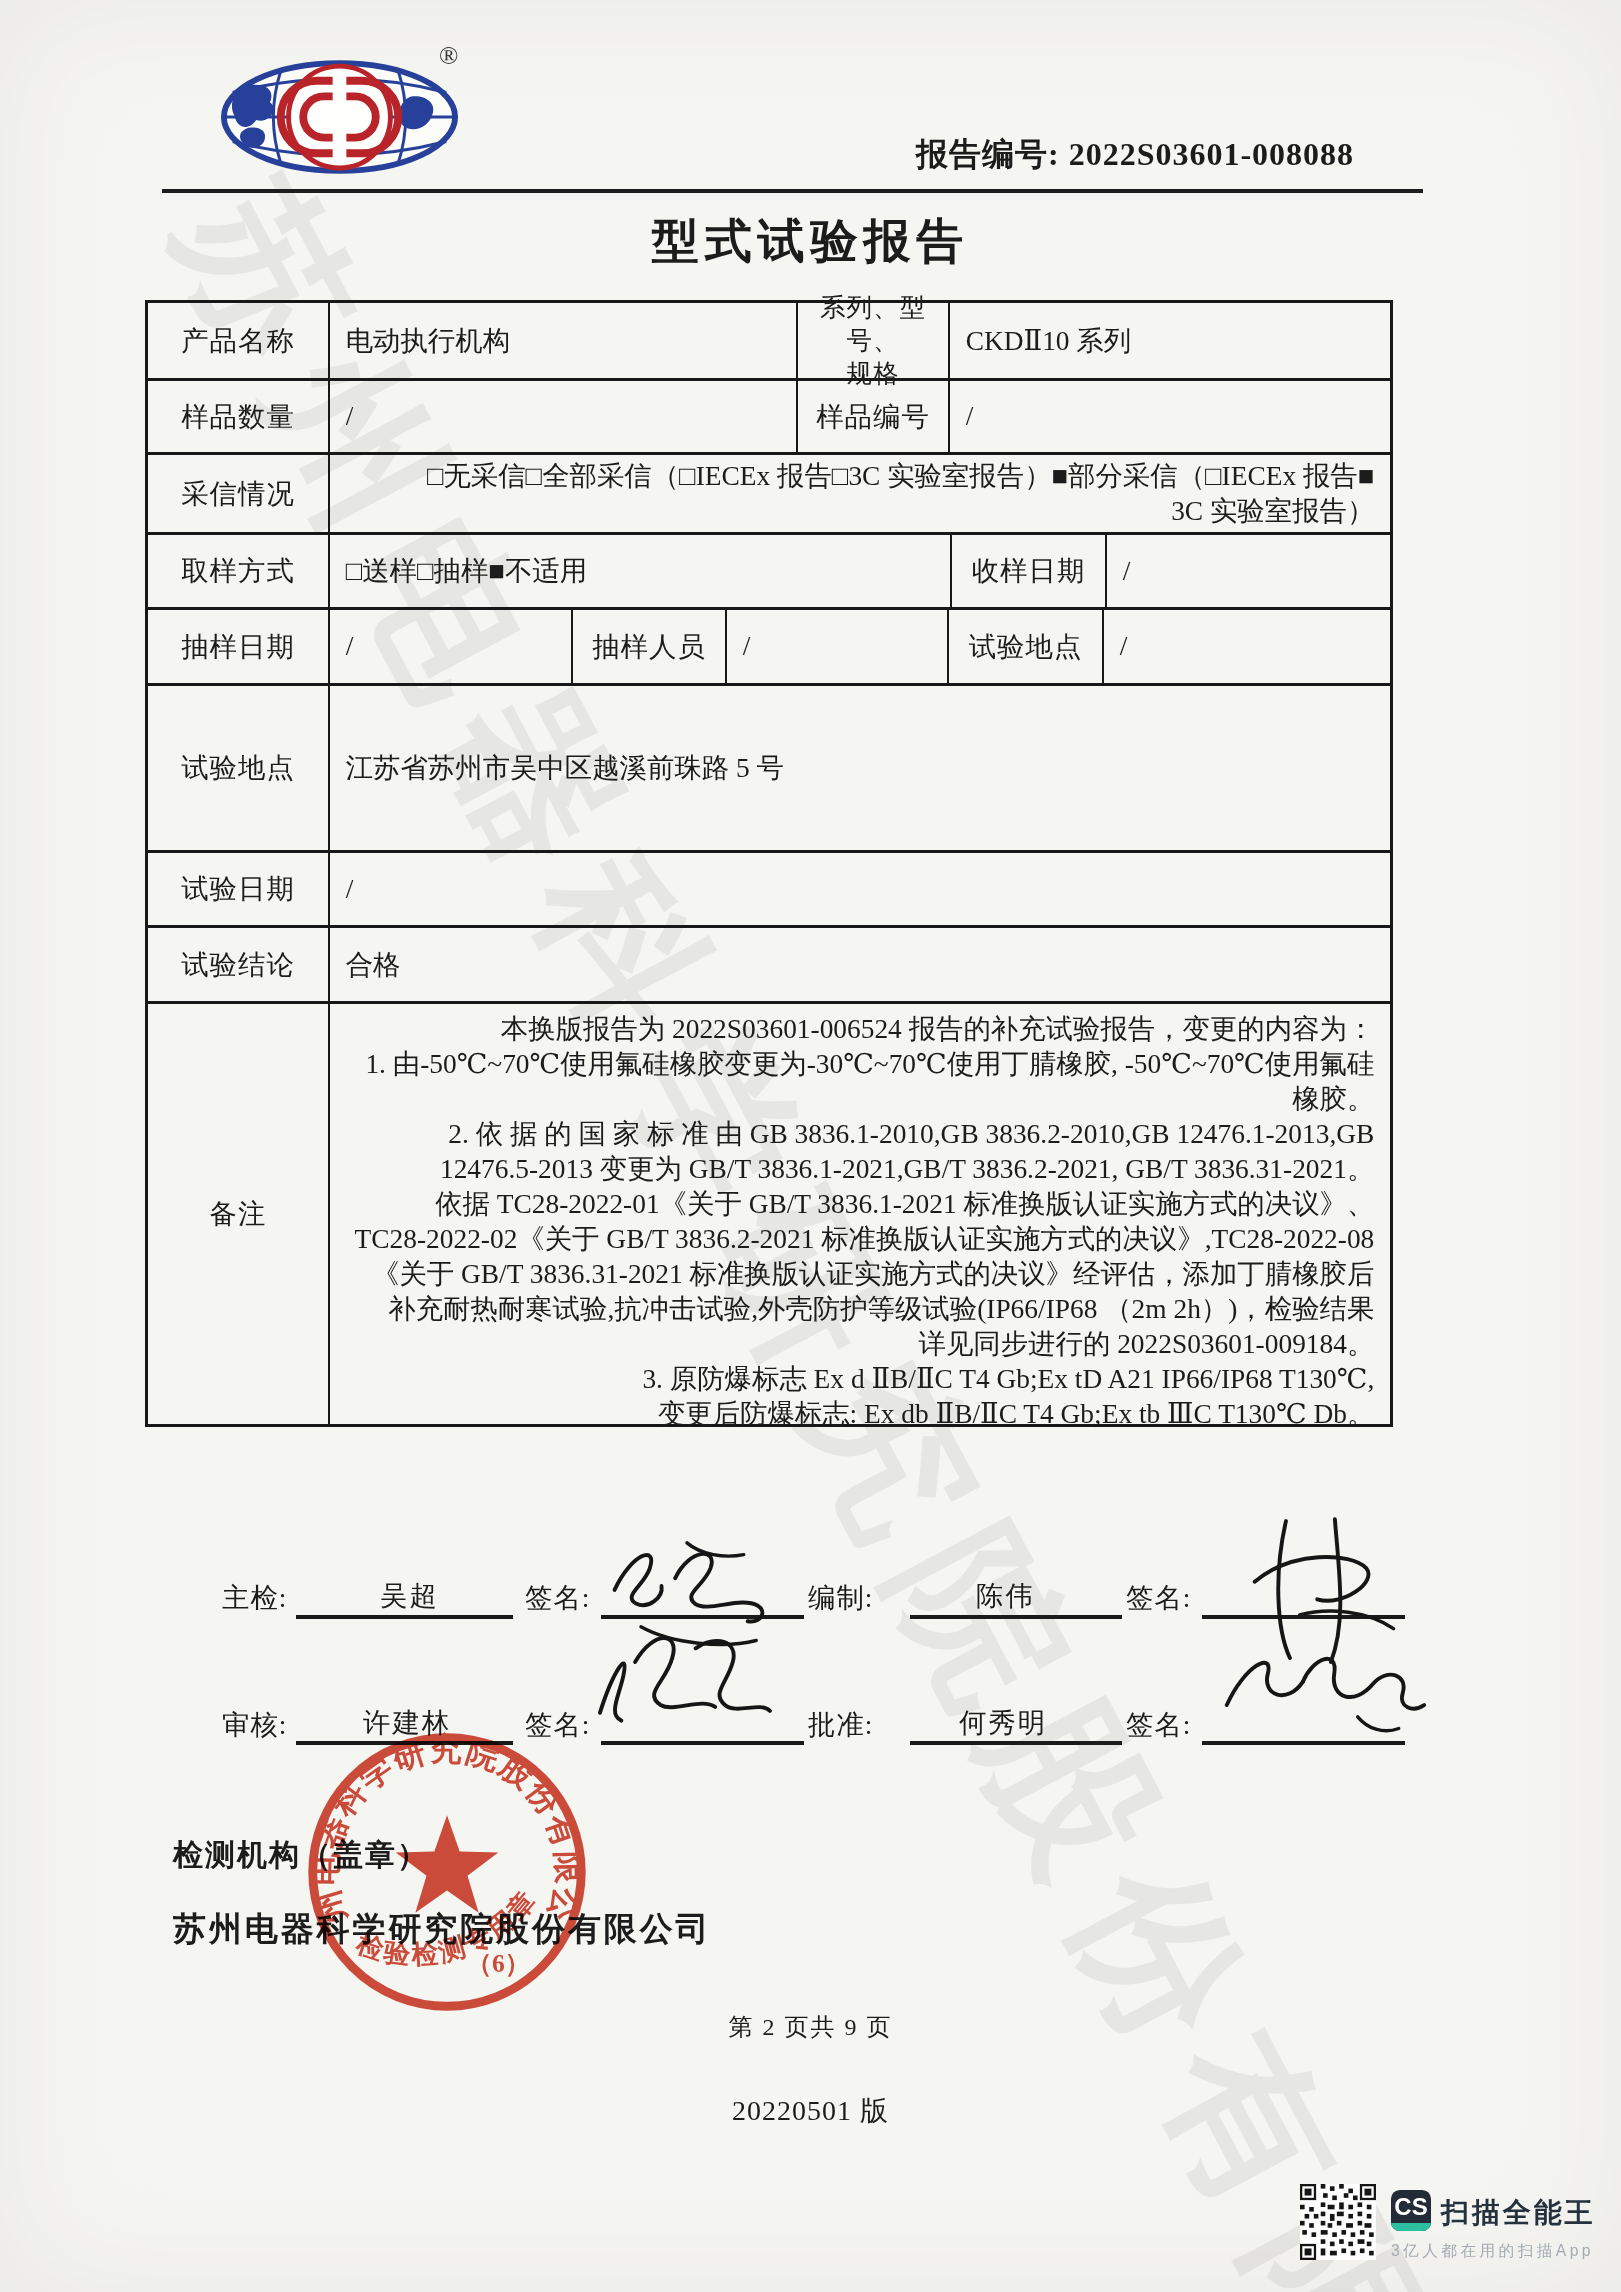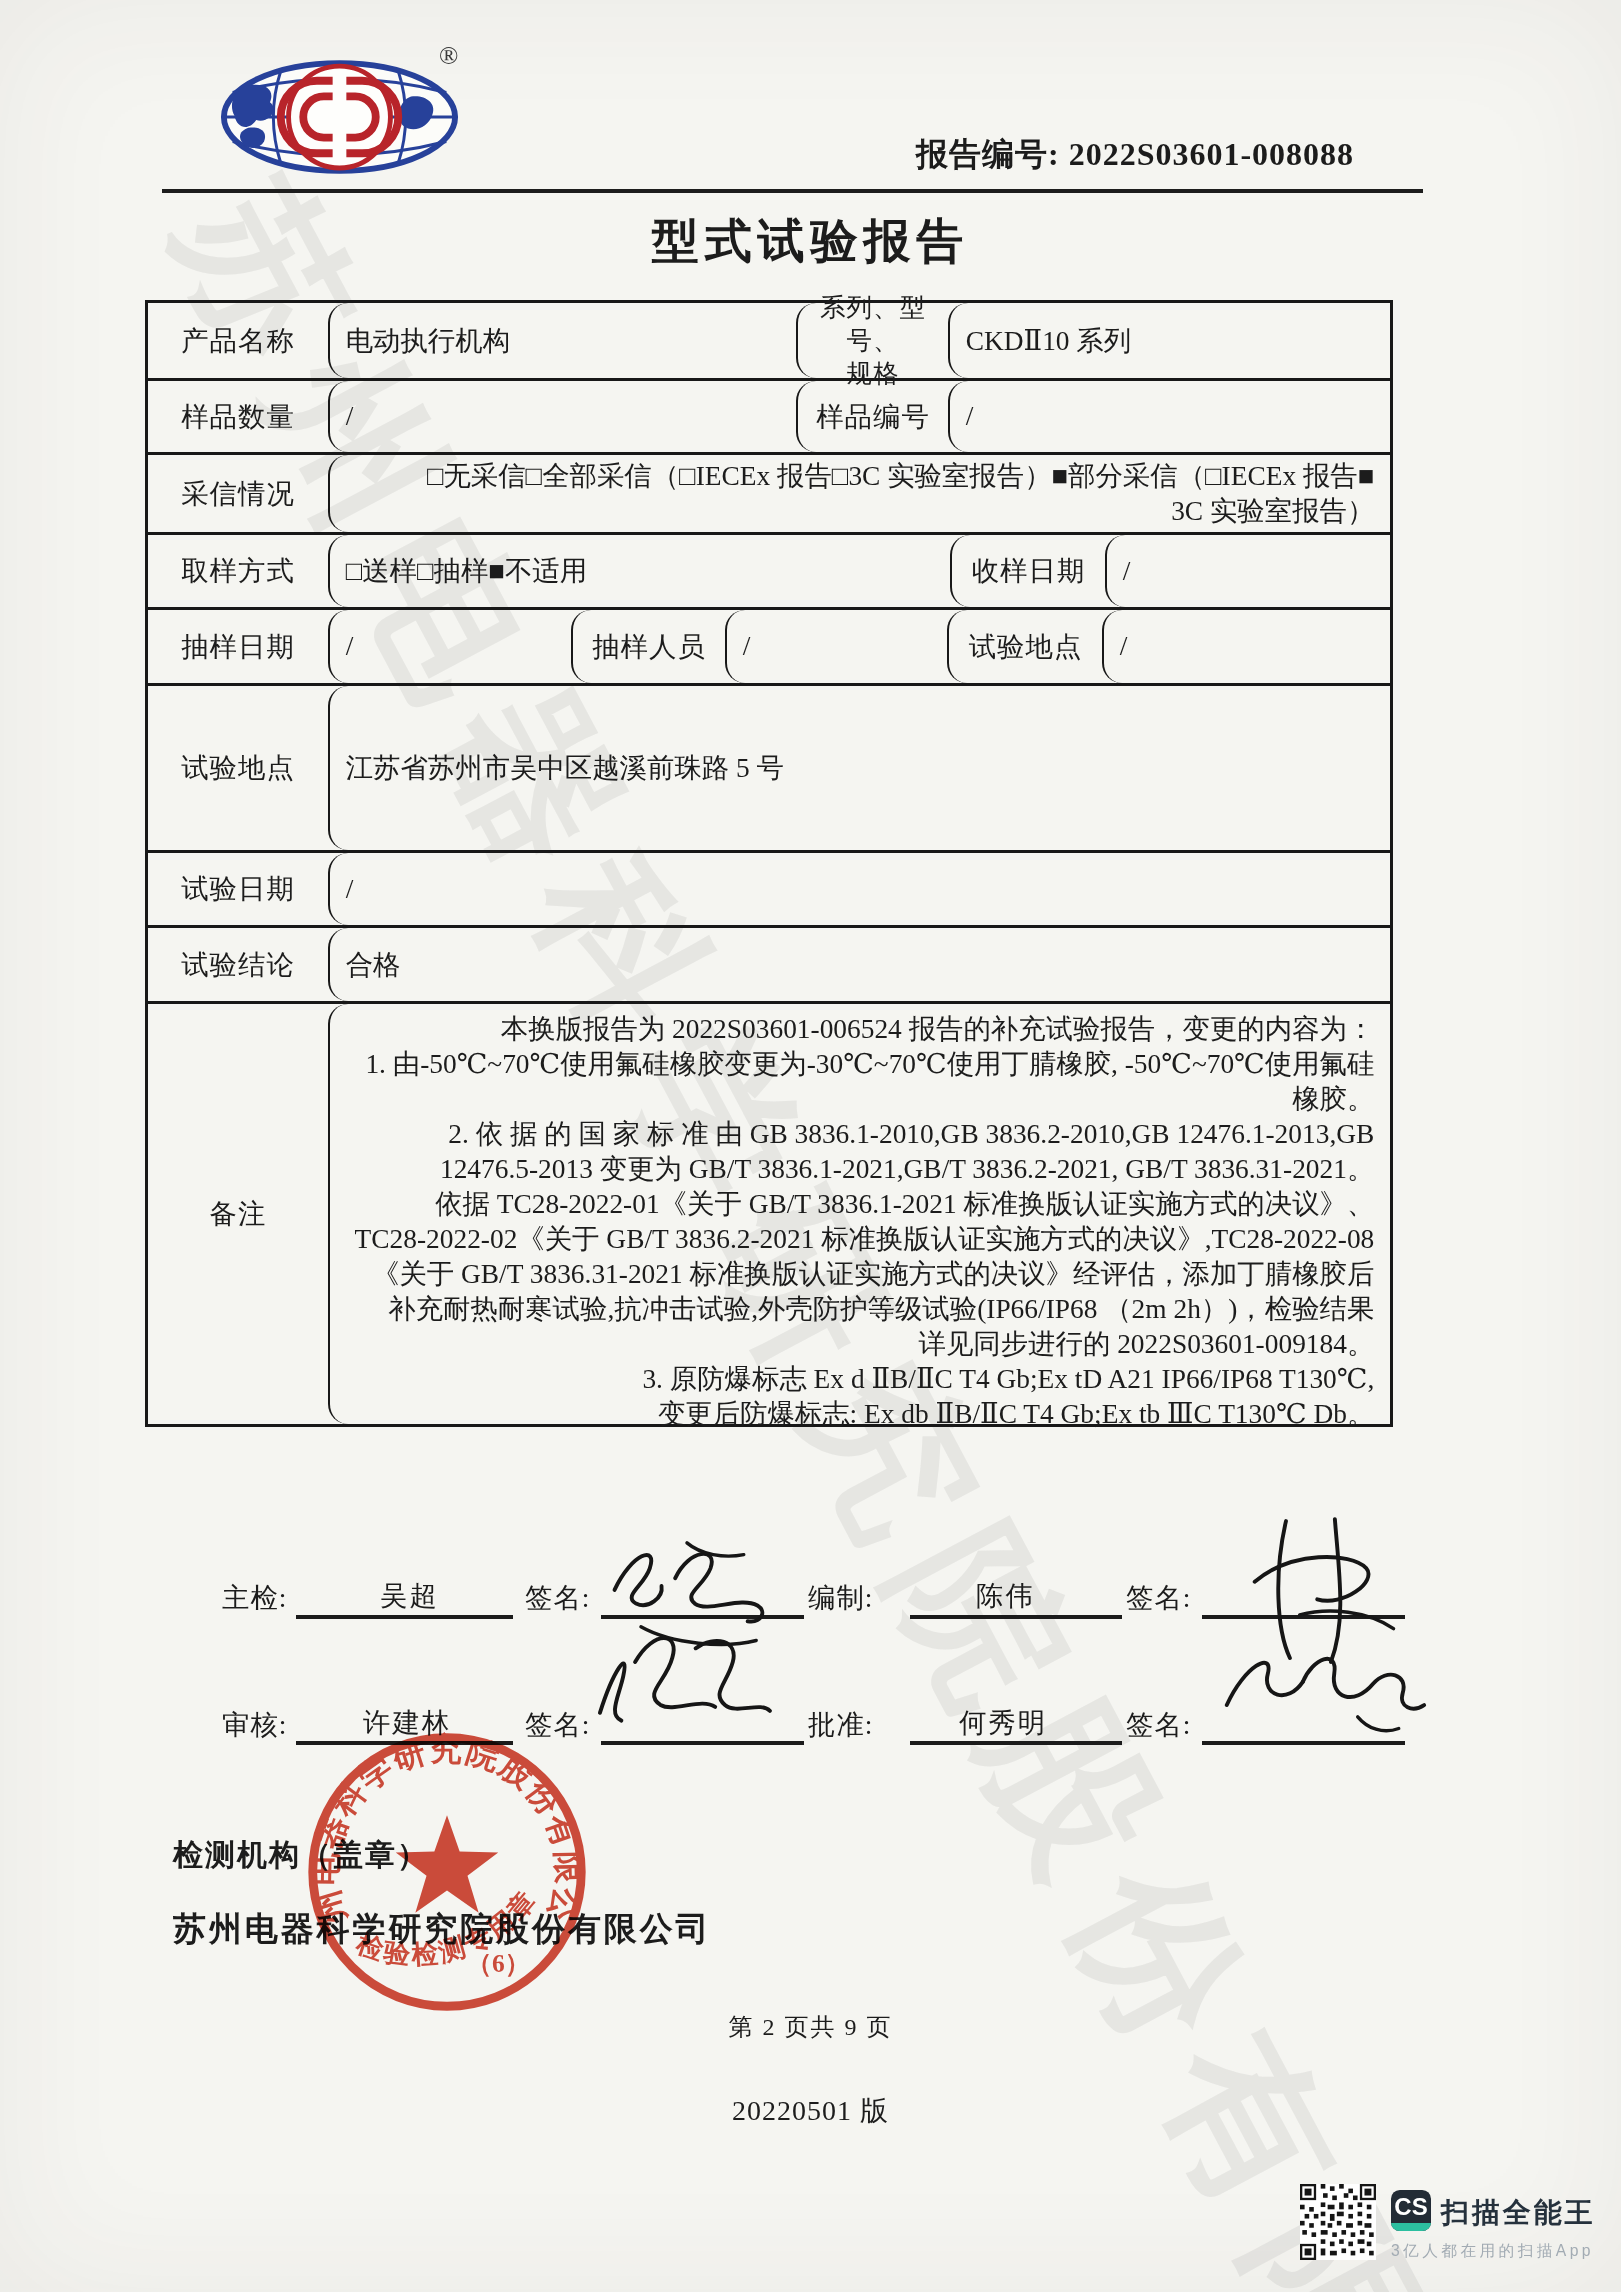--- a/index.html
+++ b/index.html
@@ -31,21 +31,21 @@
   }
   
   .report-table{
     position:absolute;left:145px;top:300px;width:1248px;z-index:2;
     border:3.9px solid #181818;box-sizing:border-box;
     font-size:27.4px;
   }
   .tr{display:flex;border-bottom:3.9px solid #181818;box-sizing:border-box;}
   .tr:last-child{border-bottom:none;}
   .td{box-sizing:border-box;display:flex;align-items:center;padding:0 15.7px;}
-  .td + .td{border-left:2.9px solid #181818;border-radius:20px;}
+  .td + .td{border-left:2.9px solid #181818;}
   .td.lab{justify-content:center;text-align:center;padding:0 5.9px;letter-spacing:1px;}
   .td.val{font-size:27.4px;}
   .c1{width:180px;flex:none;}
   .c2a{width:468px;flex:none;}
   .c3a{width:152px;flex:none;}
   .c2w{width:622px;flex:none;}
   .c3w{width:155px;flex:none;}
   .c2s{width:243px;flex:none;}
   .c3s{width:154px;flex:none;}
   .c4s{width:222px;flex:none;}

